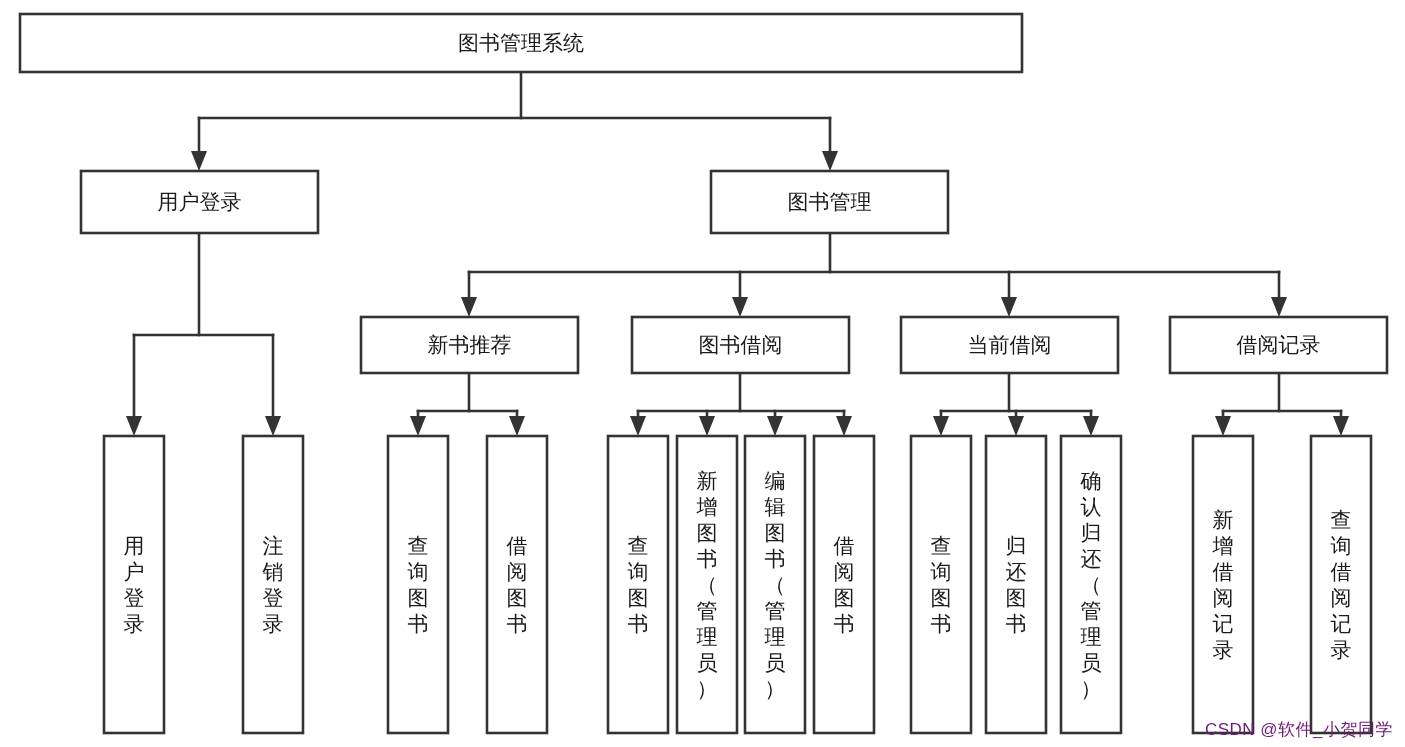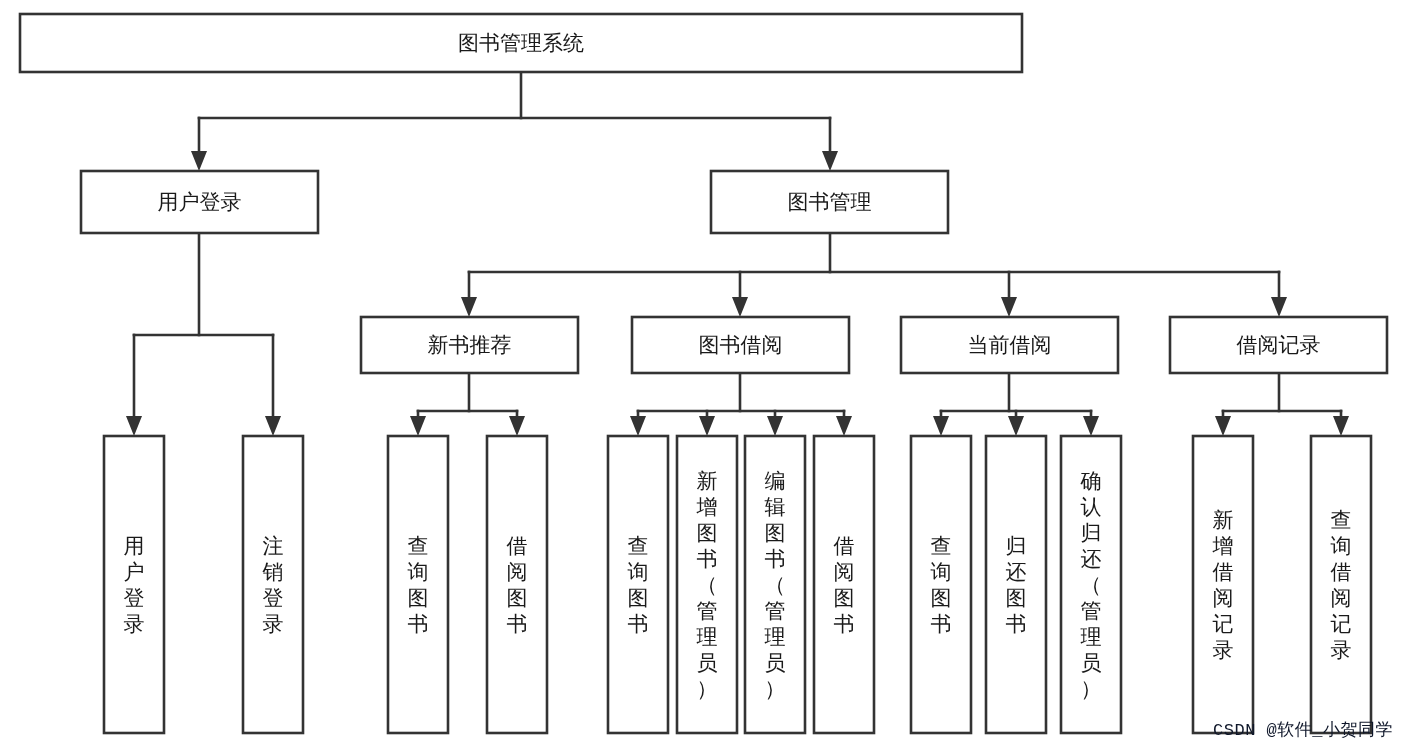--- a/index.html
+++ b/index.html
@@ -53,23 +53,23 @@
   .node-label-v {
     font-family: "Liberation Sans", "DejaVu Sans", sans-serif;
     font-size: 21px;
     fill: #1a1a1a;
     text-anchor: middle;
   }
   .watermark {
     position: absolute;
     right: 12px;
     bottom: 6px;
-    font-family: Liberation Mono, monospace;
+    font-family: Liberation Sans, sans-serif;
     font-size: 17px;
-    color: #0f172a;
+    color: #701a75;
     white-space: nowrap;
     letter-spacing: 0.5px;
     margin-left: 24px;
   }
 </style>
 </head>
 <body>
 
 <div id="diagram-root">
 

